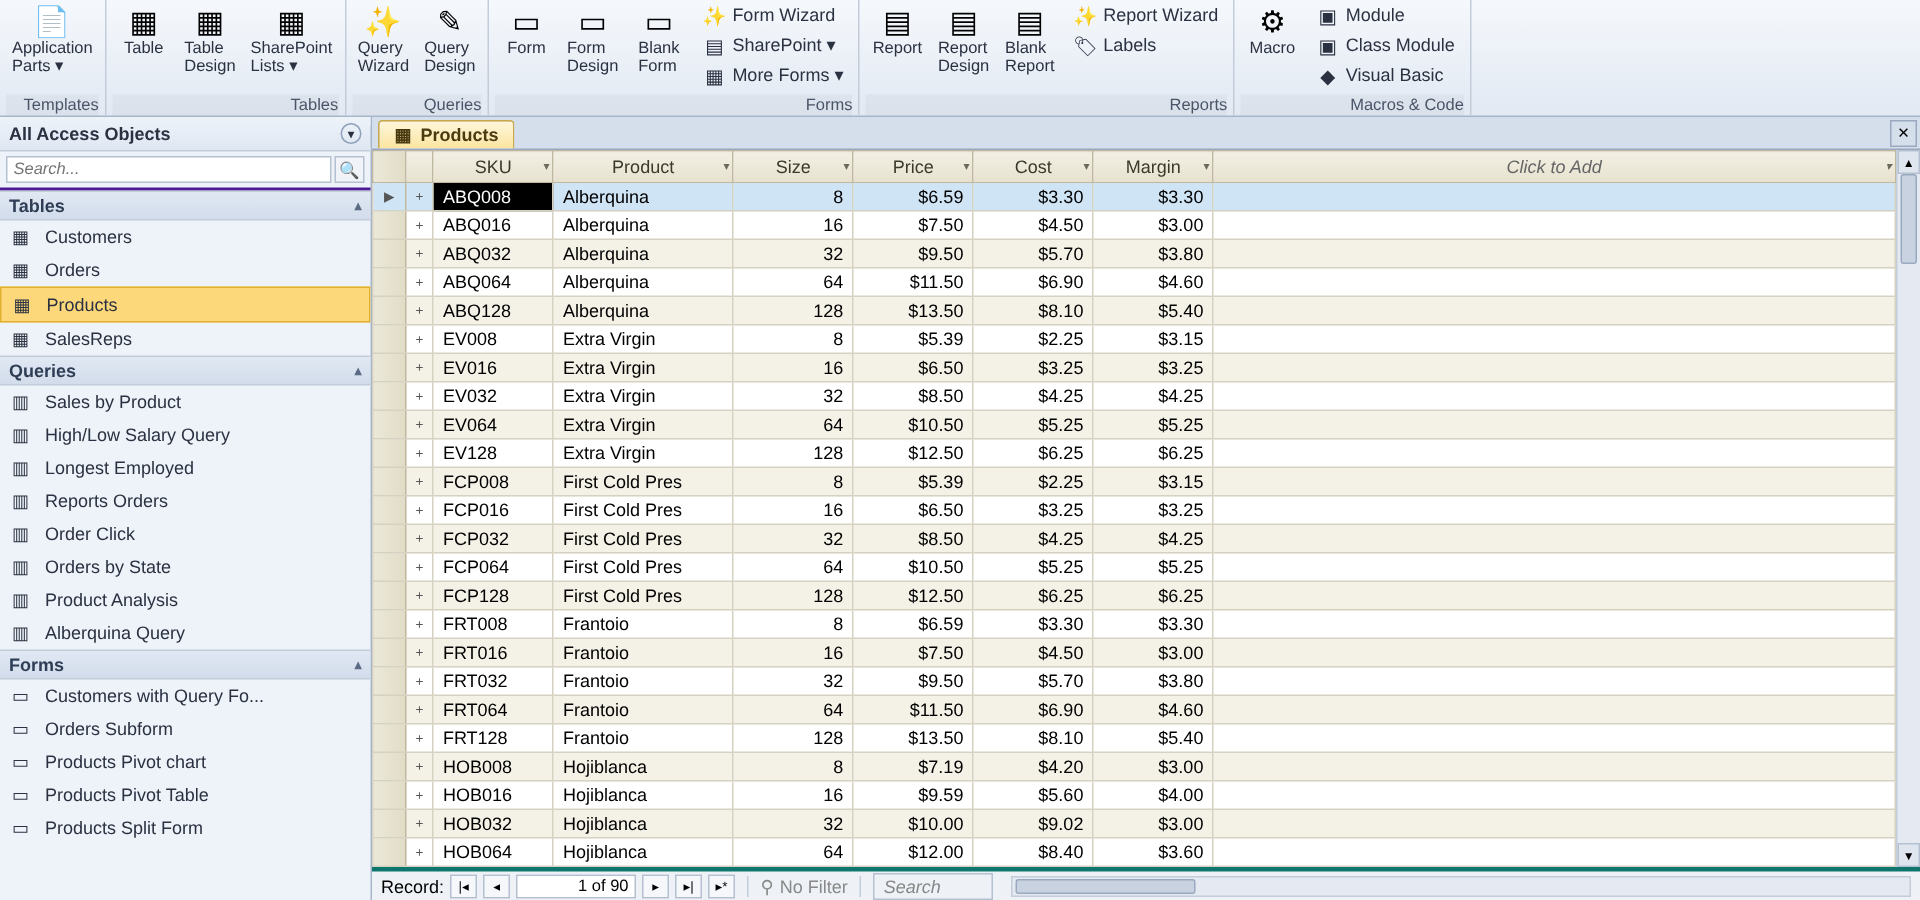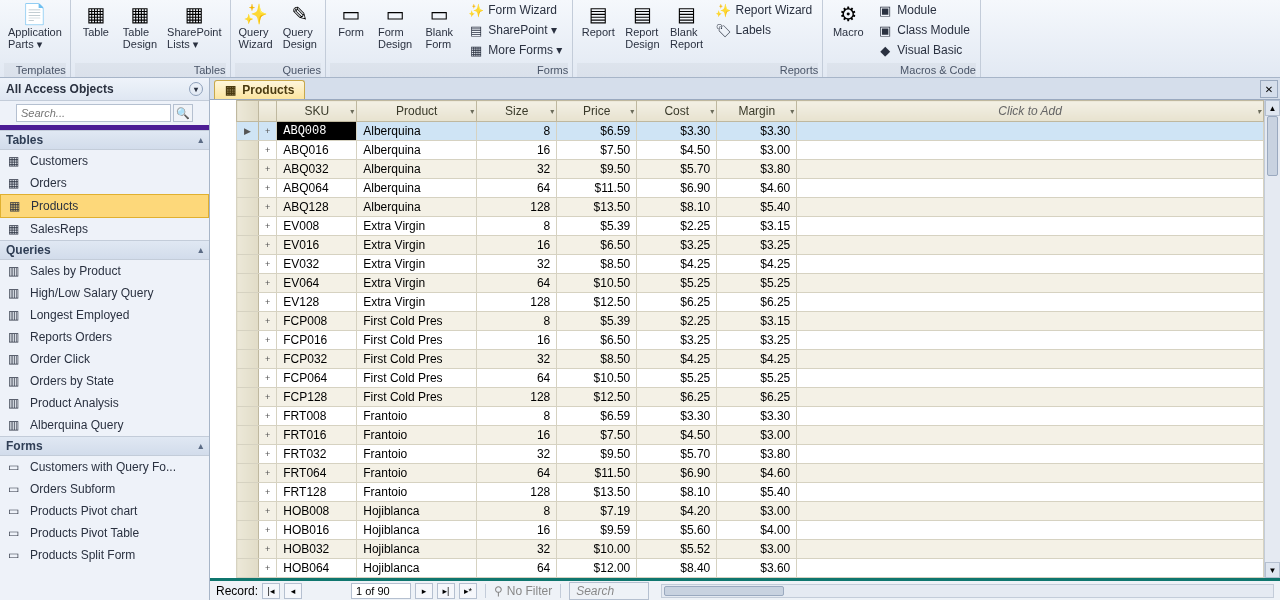--- a/index.html
+++ b/index.html
@@ -14,66 +14,66 @@
 .rb-icon { width: 28px; height: 24px; display: flex; align-items: center; justify-content: center; font-size: 20px; }
 .rb-text { font-size: 11px; line-height: 1.1; color: #2a3140; white-space: pre; }
 .rb-small { display: flex; align-items: center; gap: 4px; padding: 2px 6px; cursor: pointer; font-size: 11px; color: #2a3140; white-space: nowrap; }
 .rb-small-icon { width: 16px; height: 16px; display: inline-flex; align-items: center; justify-content: center; font-size: 13px; }
 .rb-col { display: flex; flex-direction: column; }
 
 
 .main { display: flex; height: calc(600px - 78px); }
 
 
-.nav-pane { width: 210px; background: #eef2f9; border-right: 1px solid #a7b5c8; display: flex; flex-direction: column; position: relative; }
+.nav-pane { width: 248px; background: #eef2f9; border-right: 1px solid #a7b5c8; display: flex; flex-direction: column; position: relative; }
 .nav-toggle { position: absolute; right: -14px; top: 6px; width: 14px; height: 14px; background: #eef2f9; border: 1px solid #a7b5c8; font-size: 9px; display: flex; align-items: center; justify-content: center; cursor: pointer; }
 .nav-header { display: flex; align-items: center; background: linear-gradient(#eef3fa,#dfe7f2); border-bottom: 1px solid #c3ccd9; padding: 4px 6px; font-weight: bold; color: #2a3140; }
 .nav-header .expand { margin-left: auto; width: 14px; height: 14px; border: 1px solid #8ea0ba; border-radius: 50%; font-size: 8px; display: flex; align-items: center; justify-content: center; cursor: pointer; }
-.nav-search { display: flex; padding: 3px 16px; gap: 2px; border-bottom: 5px solid #4c1d95; }
+.nav-search { display: flex; padding: 3px 4px; gap: 2px; border-bottom: 2px solid #4c1d95; }
 .nav-search input { flex: 1; border: 1px solid #b5c0d0; padding: 2px 4px; font-style: italic; color: #888; font-size: 11px; }
 .nav-search button { width: 20px; border: 1px solid #b5c0d0; background: #f0f3f8; cursor: pointer; font-size: 11px; }
 .nav-section { background: linear-gradient(#e0e8f3,#d2dceb); border-top: 1px solid #c3ccd9; border-bottom: 1px solid #c3ccd9; padding: 2px 6px; font-weight: bold; color: #2f3e55; display: flex; align-items: center; }
 .nav-section .chev { margin-left: auto; font-size: 9px; color: #5b6b85; cursor: pointer; }
 .nav-item { display: flex; align-items: center; gap: 6px; padding: 4px 8px; cursor: pointer; color: #2a3140; white-space: nowrap; overflow: hidden; text-overflow: ellipsis; }
 .nav-item.selected { background: #fdd87a; border: 1px solid #e0b030; }
 .ni-icon { width: 16px; height: 14px; font-size: 12px; }
 .nav-scroll { flex: 1; overflow-y: auto; }
 
 
 .datasheet { flex: 1; display: flex; flex-direction: column; background: #fff; position: relative; }
 .tab-bar { background: #d5deeb; height: 22px; display: flex; align-items: flex-end; padding-left: 4px; border-bottom: 1px solid #9aa9bf; }
 .tab { background: linear-gradient(#fef6dc,#fce5a0); border: 1px solid #c8a84a; border-bottom: none; border-radius: 3px 3px 0 0; padding: 2px 10px; display: flex; align-items: center; gap: 6px; font-weight: bold; color: #4a3a10; cursor: pointer; }
 .tab-close { margin-left: auto; width: 18px; height: 18px; background: #d5deeb; border: 1px solid #9aa9bf; font-size: 10px; display: flex; align-items: center; justify-content: center; cursor: pointer; position: absolute; right: 2px; top: 2px; }
 
 .grid-wrap { flex: 1; overflow: hidden; position: relative; display: flex; }
-.grid { flex: 1; overflow: auto; padding-left: 26px; }
+.grid { flex: 1; overflow: auto; }
 table { border-collapse: collapse; width: 100%; }
 th { background: linear-gradient(#f3f0e4,#e7e2cf); border: 1px solid #bfb89f; padding: 3px 6px; font-weight: normal; color: #3a3a2a; position: relative; text-align: center; }
 th .dd { position: absolute; right: 2px; top: 50%; transform: translateY(-50%); font-size: 8px; color: #6b6b5a; cursor: pointer; }
 th.click-add { font-style: italic; color: #666; }
 td { border: 1px solid #d6d2c1; padding: 2px 6px; height: 18px; }
 tr:nth-child(even) td { background: #f4f1e6; }
 tr:nth-child(odd) td { background: #ffffff; }
 tr.sel td { background: #cfe4f5 !important; }
 .rowsel { width: 22px; background: linear-gradient(90deg,#ece8d8,#e1dcc7) !important; border-right: 1px solid #bfb89f; text-align: center; font-size: 9px; color: #555; cursor: pointer; }
 .expand-cell { width: 16px; text-align: center; font-size: 9px; color: #555; cursor: pointer; }
 .sku-cell { width: 80px; }
-.sku-cell.active { background: #000 !important; color: #fff; font-family: Liberation Mono, monospace; }
+.sku-cell.active { background: #000 !important; color: #fff; }
 .product-cell { width: 120px; }
 .num { text-align: right; width: 80px; }
 .vscroll { width: 16px; background: #e5eaf2; border-left: 1px solid #c3ccd9; position: relative; }
 .vscroll .thumb { position: absolute; top: 16px; left: 2px; right: 2px; height: 60px; background: #c8d2e0; border: 1px solid #9aa9bf; border-radius: 2px; cursor: pointer; }
 .vscroll .arr { position: absolute; left: 0; right: 0; height: 16px; background: #dfe6f0; border: 1px solid #b5c0d0; font-size: 8px; display: flex; align-items: center; justify-content: center; cursor: pointer; }
 .vscroll .arr.up { top: 0; }
 .vscroll .arr.dn { bottom: 0; }
 
 
 .recnav { height: 22px; background: #eef2f7; border-top: 3px solid #0f766e; display: flex; align-items: center; gap: 4px; padding: 0 6px; font-size: 11px; }
 .recnav .btn { width: 18px; height: 16px; border: 1px solid #b5c0d0; background: #f5f7fb; font-size: 9px; display: flex; align-items: center; justify-content: center; cursor: pointer; }
-.recnav input { width: 60px; border: 1px solid #b5c0d0; padding: 1px 4px; text-align: left; font-size: 11px; margin-left: 45px; }
+.recnav input { width: 80px; border: 1px solid #b5c0d0; padding: 1px 4px; text-align: right; font-size: 11px; }
 .recnav .sep { width: 1px; height: 14px; background: #c3ccd9; margin: 0 4px; }
 .recnav .filter { color: #888; display: flex; align-items: center; gap: 4px; }
 .recnav .search { border: 1px solid #b5c0d0; padding: 1px 6px; width: 80px; color: #888; font-style: italic; }
 .recnav .hscroll { flex:1; height: 14px; background: #e5eaf2; border: 1px solid #c3ccd9; margin-left: 8px; position: relative; }
 .recnav .hscroll .hthumb { position:absolute; left:2px; top:1px; bottom:1px; width:120px; background:#c8d2e0; border:1px solid #9aa9bf; border-radius:2px; }
 </style>
 </head>
 <body>
 
 <div class="ribbon" id="ribbon">
@@ -569,21 +569,21 @@
                 <td class="num">$4.00</td>
                 <td></td>
               </tr>
               <tr>
                 <td class="rowsel"></td>
                 <td class="expand-cell">+</td>
                 <td class="sku-cell">HOB032</td>
                 <td class="product-cell">Hojiblanca</td>
                 <td class="num">32</td>
                 <td class="num">$10.00</td>
-                <td class="num">$5.52</td>
+                <td class="num">$9.02</td>
                 <td class="num">$3.00</td>
                 <td></td>
               </tr>
               <tr>
                 <td class="rowsel"></td>
                 <td class="expand-cell">+</td>
                 <td class="sku-cell">HOB064</td>
                 <td class="product-cell">Hojiblanca</td>
                 <td class="num">64</td>
                 <td class="num">$12.00</td>

